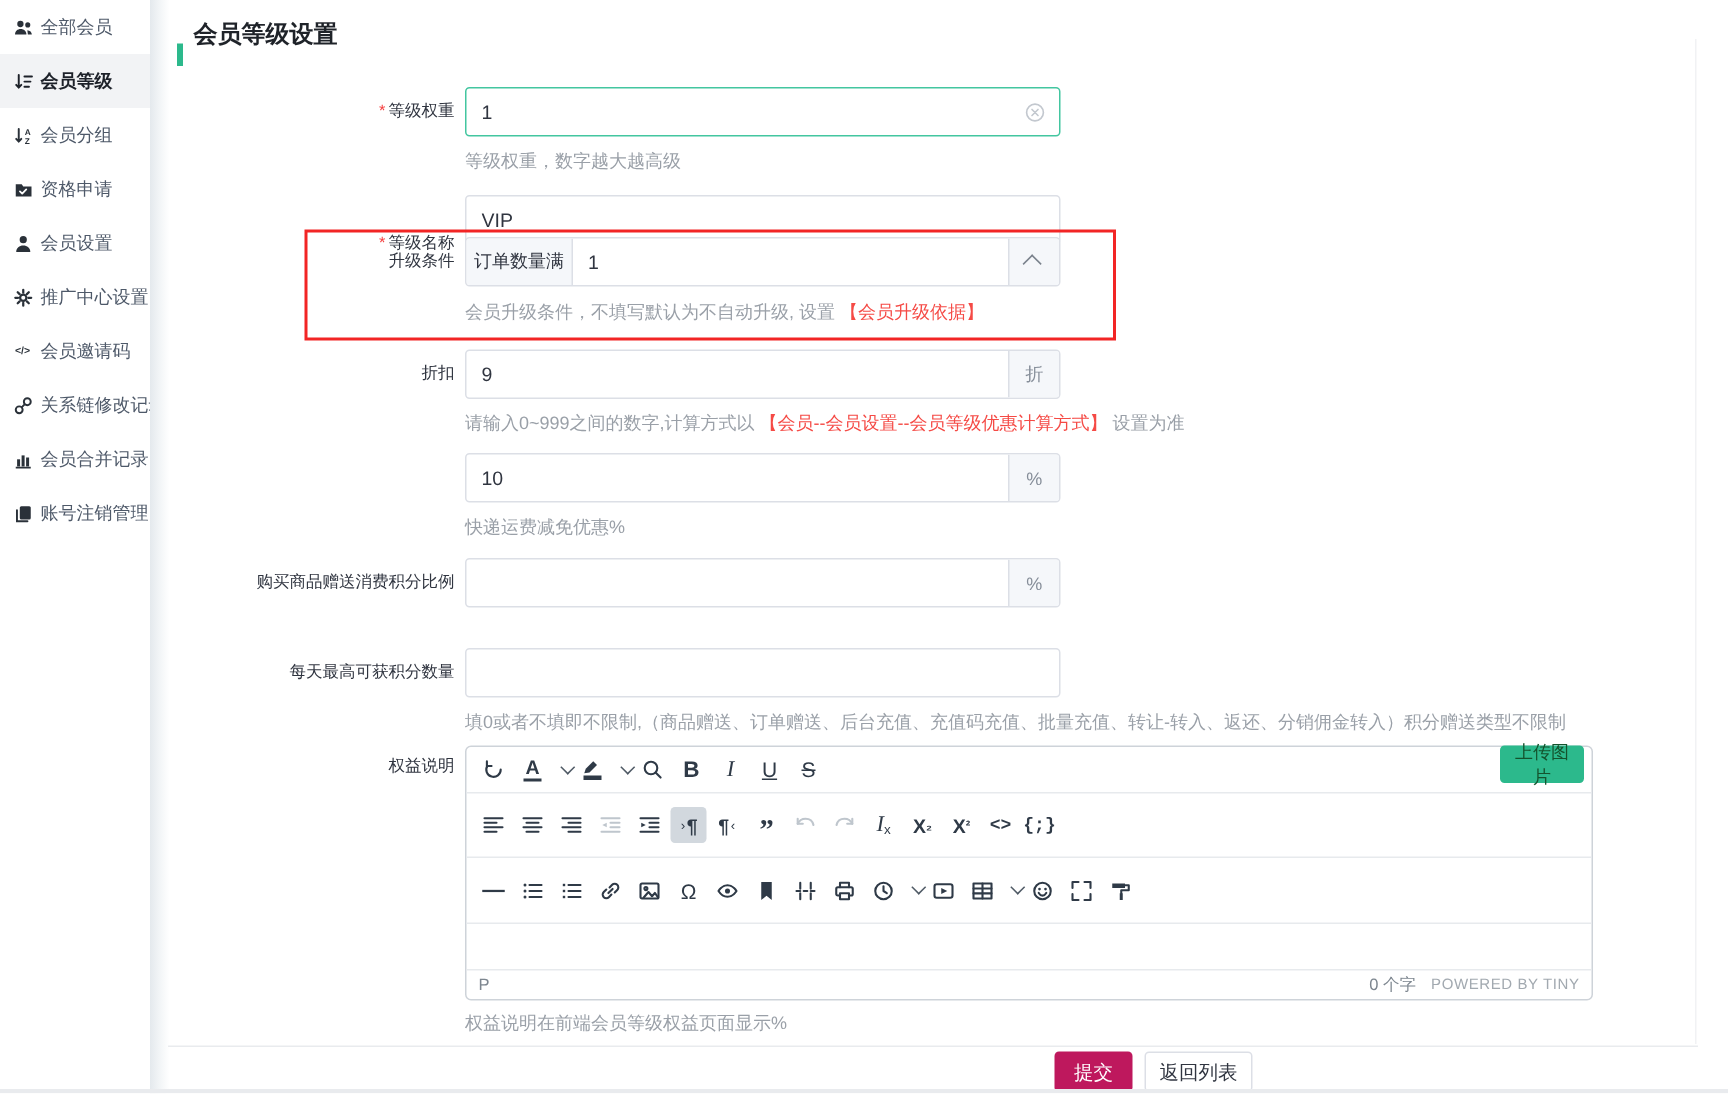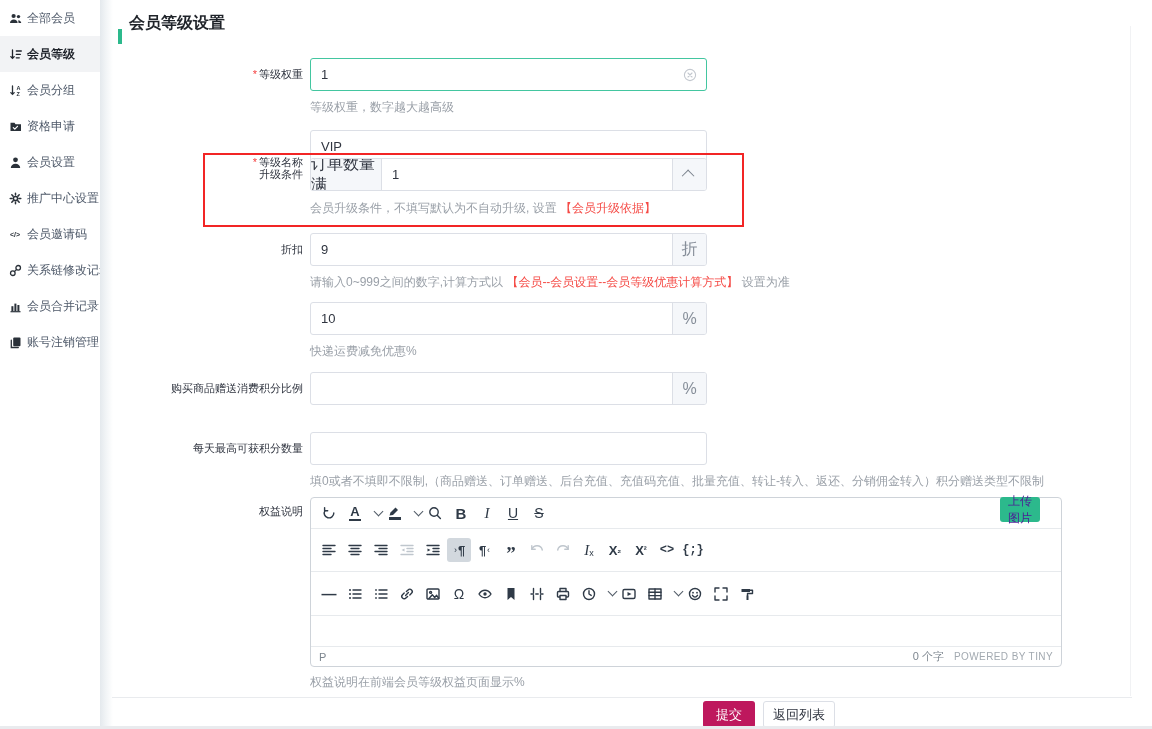--- a/index.html
+++ b/index.html
@@ -27,21 +27,21 @@
     font-size:11px;color:#303540;white-space:nowrap;}
   .req{color:#f53f3f;margin-right:2px;}
   .tip{position:absolute;left:310px;font-size:12px;color:#9aa0a8;white-space:nowrap;}
   .tip .red-link{color:#f54a45;cursor:pointer;}
   .inp{position:absolute;left:310px;width:397px;height:33px;box-sizing:border-box;
     border:1px solid #dcdfe6;border-radius:3px;background:#fff;display:flex;align-items:stretch;overflow:hidden;}
   .inp input{flex:1;border:none;outline:none;padding:0 10px;font-size:13px;color:#303540;
     font-family:"Liberation Sans","DejaVu Sans",sans-serif;background:transparent;min-width:0;}
   .inp.focus{border-color:#43c6a0;}
   .prepend,.append{flex:none;display:flex;align-items:center;justify-content:center;
-    background:#f5f7fa;color:#5c6570;font-size:16px;}
+    background:#f5f7fa;color:#5c6570;font-size:12px;}
   .prepend{width:70px;border-right:1px solid #dcdfe6;color:#303540;}
   .append{width:33px;border-left:1px solid #dcdfe6;color:#868e99;}
   .clear-btn{flex:none;align-self:center;margin-right:9px;cursor:pointer;display:flex;}
   .chev-up{width:8px;height:8px;border-left:1.5px solid #7a828c;border-top:1.5px solid #7a828c;
     transform:rotate(45deg) translateY(2px);}
   .red-box{position:absolute;left:203px;top:153px;width:537px;height:70px;
     border:2px solid #f22525;pointer-events:none;}
 
   
   .editor{position:absolute;left:310px;top:497px;width:752px;box-sizing:border-box;
@@ -70,22 +70,22 @@
   .cbar{width:12px;height:2.5px;background:#2f3a47;margin-top:1px;}
   .subsup{font-size:13px;font-weight:bold;}
   .subsup .lo{font-size:9px;vertical-align:-3px;}
   .subsup .hi{font-size:9px;vertical-align:4px;}
   .g-code{font-family:"Liberation Mono","DejaVu Sans Mono",monospace;font-size:12px;font-weight:bold;}
   .ed-body{height:30px;cursor:text;}
   .ed-status{display:flex;align-items:center;height:19px;border-top:1px solid #e7eaed;
     padding:0 8px;font-size:11px;color:#7d868f;}
   .ed-status .right{margin-left:auto;display:flex;gap:10px;align-items:center;}
   .brand{font-size:10px;color:#a2a9b0;letter-spacing:.4px;}
-  .upload-btn{position:absolute;left:1000px;top:497px;width:40px;height:25px;background:#2cb98c;
-    color:#4c1d95;font-size:12px;border:none;border-radius:3px;cursor:pointer;
+  .upload-btn{position:absolute;left:1000px;top:497px;width:56px;height:25px;background:#2cb98c;
+    color:#14532d;font-size:12px;border:none;border-radius:3px;cursor:pointer;
     display:flex;align-items:center;justify-content:center;font-family:inherit;}
 
   
   .foot-line{position:absolute;left:112px;top:697px;width:1020px;border-top:1px solid #e9ebee;}
   .btn{position:absolute;top:701px;height:27px;border-radius:3px;font-size:13px;cursor:pointer;
     display:flex;align-items:center;justify-content:center;font-family:inherit;box-sizing:border-box;}
   .btn-submit{left:703px;width:52px;background:#be185d;color:#fff;border:none;}
   .btn-back{left:763px;width:72px;background:#fff;color:#303540;border:1px solid #dcdfe6;}
 </style>
 </head>

